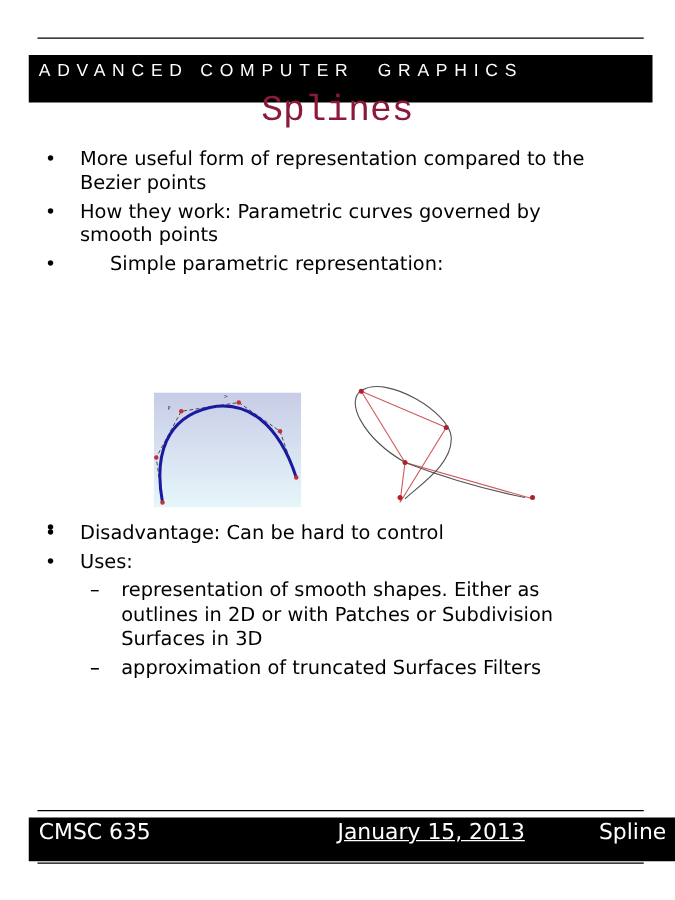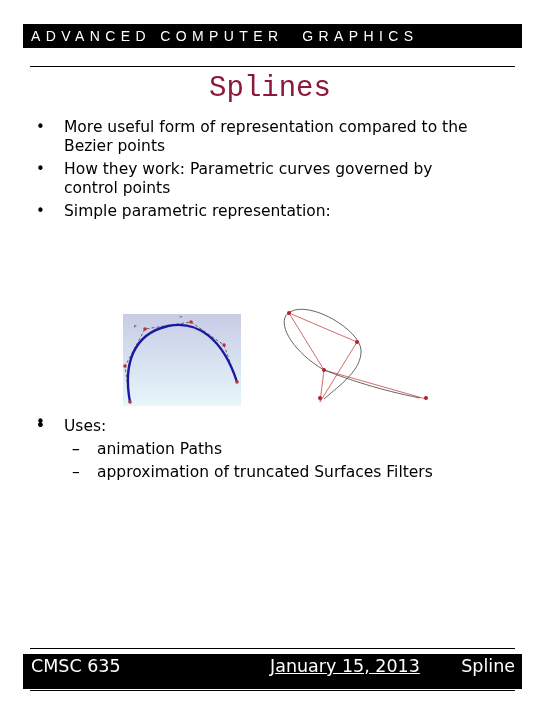--- a/index.html
+++ b/index.html
@@ -2,62 +2,62 @@
 <html><head>
 <meta charset="utf-8">
 <style>
   html, body { margin: 0; padding: 0; }
   body {
     width: 540px; height: 720px; background: #ffffff; position: relative; overflow: hidden;
     font-family: "DejaVu Sans", sans-serif; color: #000;
   }
   .hline { position: absolute; left: 30px; width: 485px; height: 1px; background: #000; }
   .bar { position: absolute; left: 23px; width: 499px; background: #000; color: #fff; }
-  #header-bar { top: 24px; height: 24px; }
+  #header-bar { top: 44px; height: 38px; }
   #header-text {
     position: absolute; left: 8px; top: 4px; font-size: 14px; letter-spacing: 5.4px;
     font-family: "Liberation Sans", sans-serif; white-space: pre;
   }
   #title {
     position: absolute; top: 72px; left: 0; width: 540px; text-align: center;
     font-size: 29px; color: #8b1a3a; font-family: Liberation Mono, monospace;
   }
   .list { position: absolute; left: 0; width: 540px; margin: 0; padding: 0; list-style: none; }
   .item { position: relative; padding-left: 64px; font-size: 15.5px; line-height: 19px; margin-bottom: 4px; white-space: pre-line; }
   .bullet { position: absolute; left: 36px; top: 0; font-size: 15px; }
   .sub { position: relative; padding-left: 97px; font-size: 15.5px; line-height: 19.5px; margin-bottom: 3px; white-space: pre-line; }
   .dash { position: absolute; left: 72px; top: 0; }
   #list-top { top: 118px; }
   #list-bottom { top: 413px; }
   #fig-left { position: absolute; left: 123px; top: 314px; width: 118px; height: 92px; }
   #fig-right { position: absolute; left: 270px; top: 300px; width: 170px; height: 102px; }
-  #footer-bar { top: 654px; height: 35px; }
+  #footer-bar { top: 654px; height: 35px; padding-left: 18px; }
   .ft { position: absolute; top: 2px; font-size: 17.5px; font-family: "DejaVu Sans", sans-serif; white-space: nowrap; }
   #footer-course { left: 8px; }
   #footer-date { left: 247px; text-decoration: underline; }
   #footer-topic { right: 7px; }
 </style>
 </head>
 <body>
 
 <div class="hline" style="top:30px;"></div>
 <div class="bar" id="header-bar">
   <span id="header-text">ADVANCED COMPUTER  GRAPHICS</span>
 </div>
 <div class="hline" style="top:66px;"></div>
 
 <div id="title">Splines</div>
 
 <ul class="list" id="list-top">
   <li class="item"><span class="bullet">•</span><span>More useful form of representation compared to the
 Bezier points</span></li>
   <li class="item"><span class="bullet">•</span><span>How they work: Parametric curves governed by
-control points</span></li>
+smooth points</span></li>
   <li class="item"><span class="bullet">•</span></li>
-  <li class="item" style="margin-top:1px;"><span>Simple parametric  representation:</span></li>
+  <li class="item" style="margin-top:1px;margin-left:24px;"><span>Simple parametric  representation:</span></li>
 </ul>
 
 <svg id="fig-left" viewBox="0 0 118 92">
   <defs>
     <linearGradient id="bg" x1="0" y1="0" x2="0" y2="1">
       <stop offset="0" stop-color="#c8cce6"></stop>
       <stop offset="1" stop-color="#e6f6fa"></stop>
     </linearGradient>
   </defs>
   <rect x="0" y="0" width="118" height="92" fill="url(#bg)"></rect>
@@ -83,24 +83,26 @@
     <circle cx="19" cy="13" r="2"></circle>
     <circle cx="87" cy="42" r="2"></circle>
     <circle cx="54" cy="70" r="2"></circle>
     <circle cx="50" cy="98" r="2"></circle>
     <circle cx="156" cy="98" r="2"></circle>
   </g>
 </svg>
 
 <ul class="list" id="list-bottom">
   <li class="item"><span class="bullet">•</span></li>
-  <li class="item"><span class="bullet">•</span></li>
+  <li class="item"><span class="bullet">•</span><span>Disadvantage: Can be hard to control</span></li>
   <li class="item"><span class="bullet">•</span><span>Uses:</span></li>
+  <li class="sub"><span class="dash">–</span><span>representation of smooth shapes. Either as
+outlines in 2D or with Patches or Subdivision
+Surfaces in 3D</span></li>
   <li class="sub"><span class="dash">–</span></li>
-  <li class="sub"><span class="dash">–</span><span>animation Paths</span></li>
   <li class="sub"><span class="dash">–</span><span>approximation of truncated Surfaces Filters</span></li>
 </ul>
 
 <div class="hline" style="top:648px;"></div>
 <div class="bar" id="footer-bar">
   <span class="ft" id="footer-course">CMSC 635</span>
   <span class="ft" id="footer-date">January 15, 2013</span>
   <span class="ft" id="footer-topic">Spline</span>
 </div>
 <div class="hline" style="top:690px;"></div>

